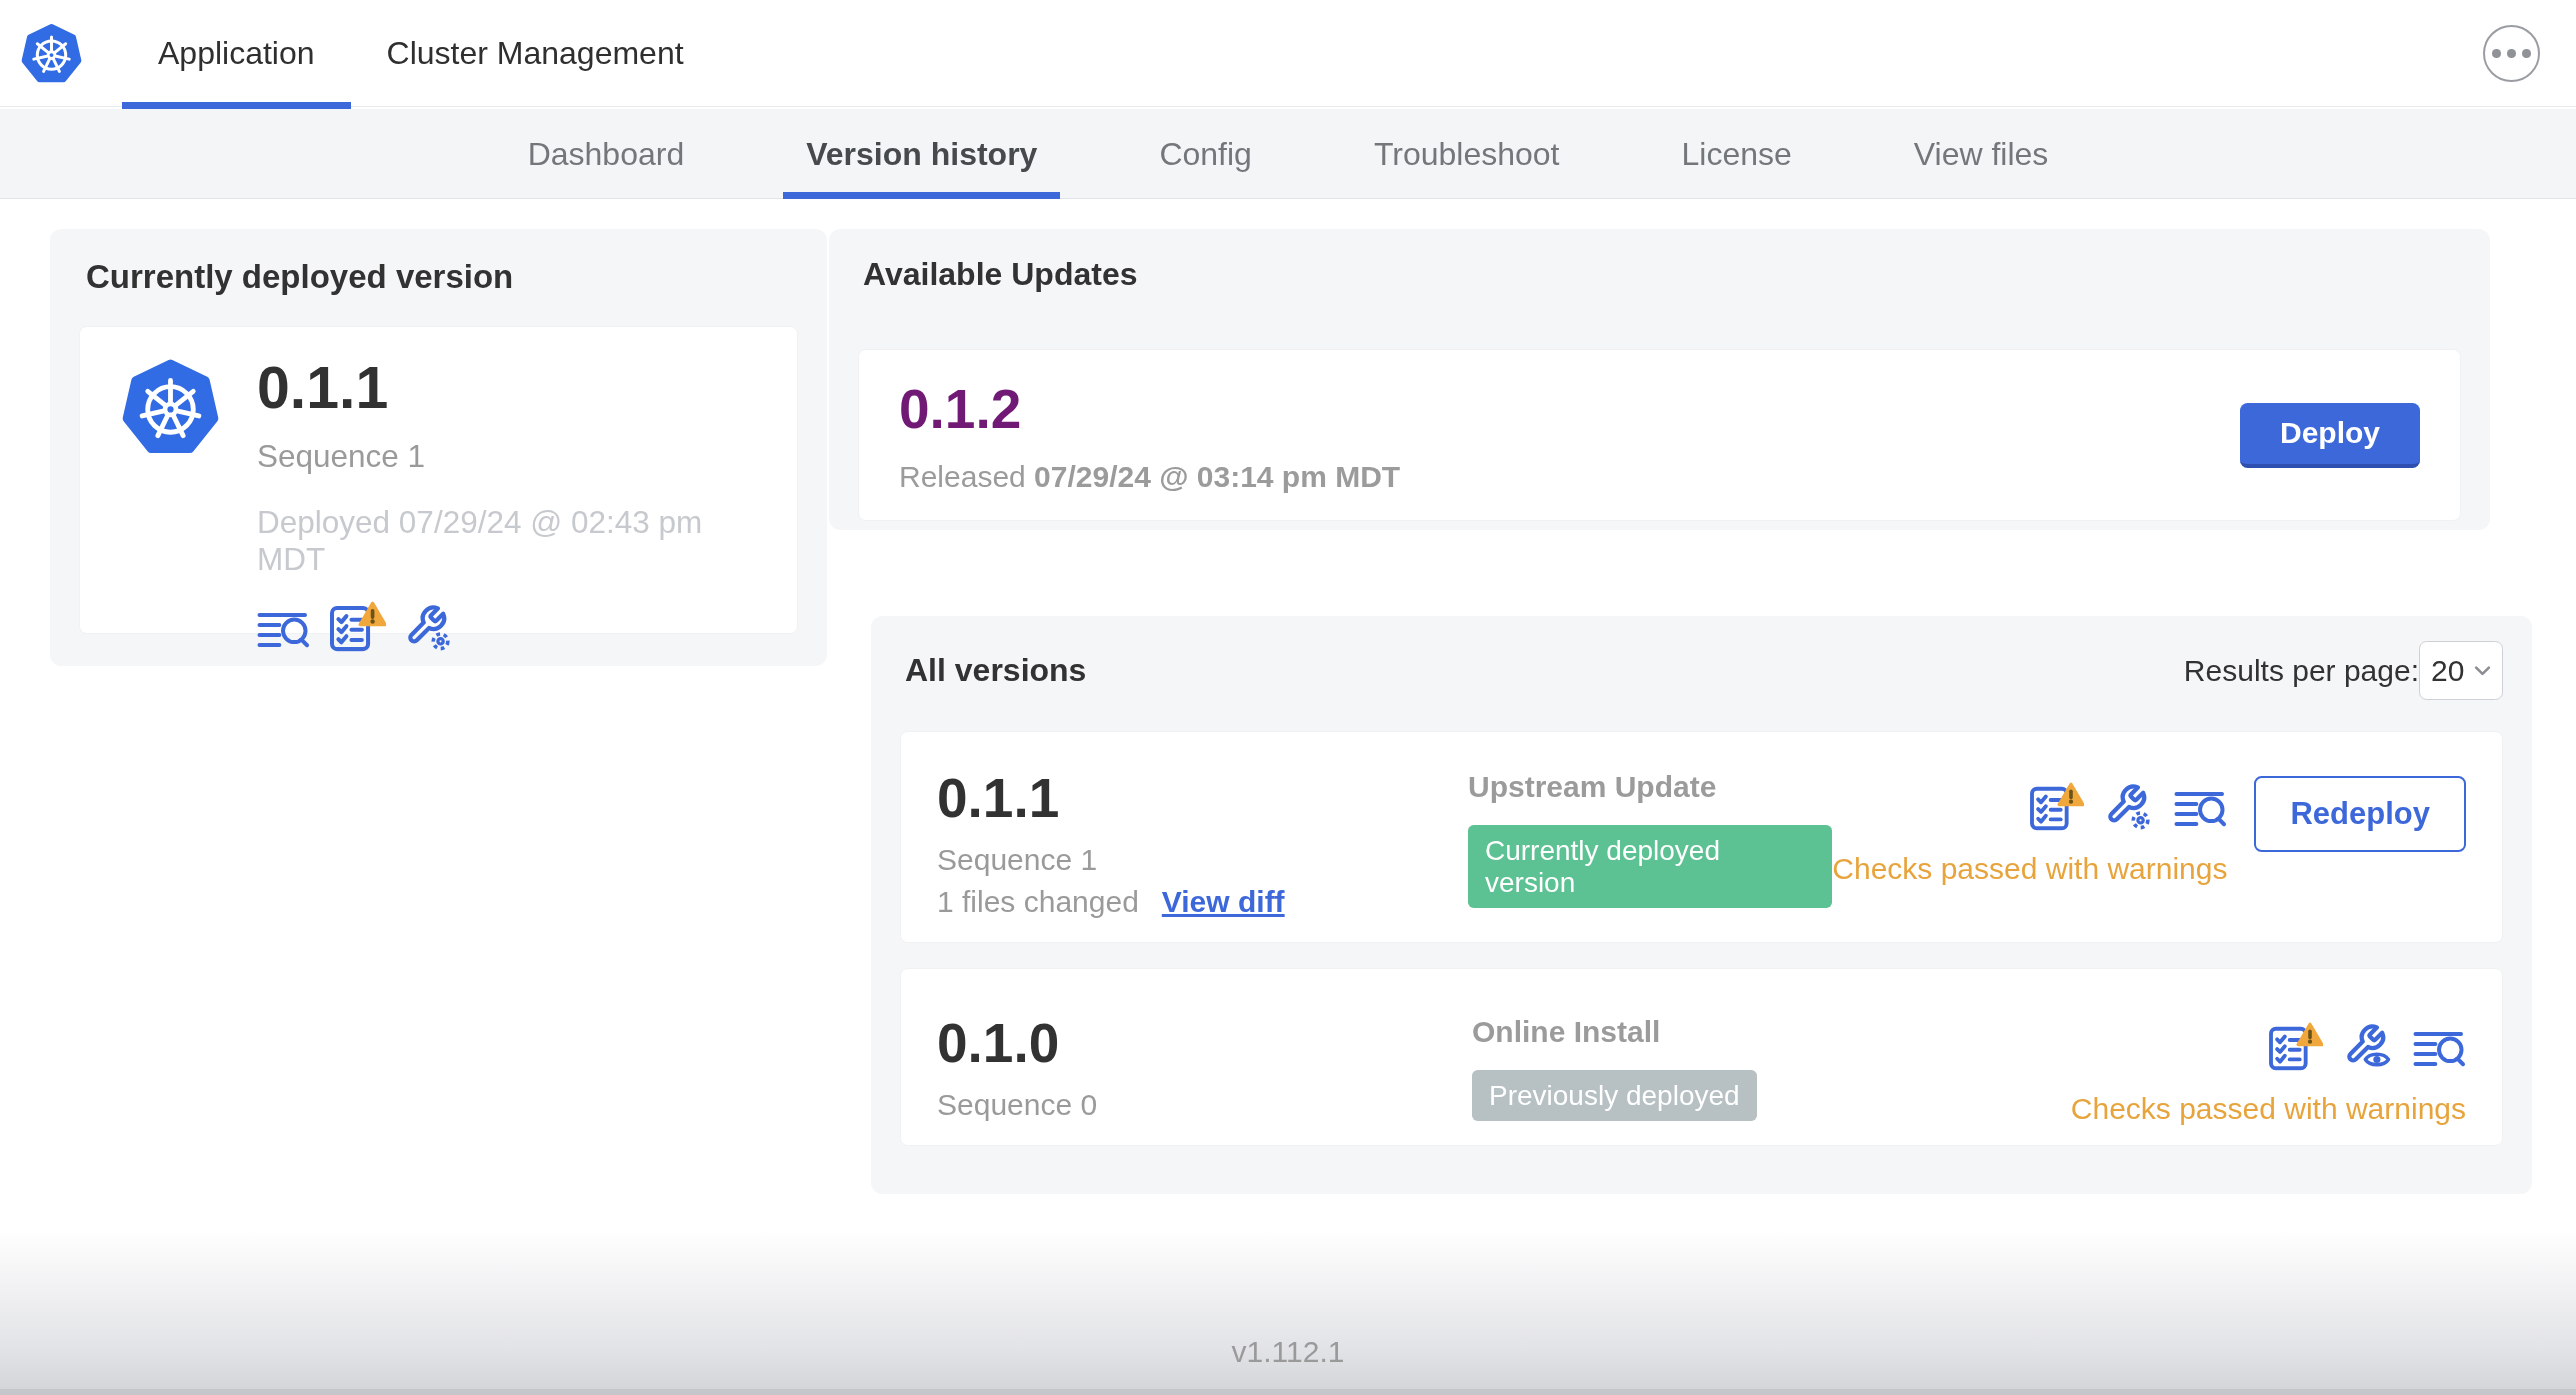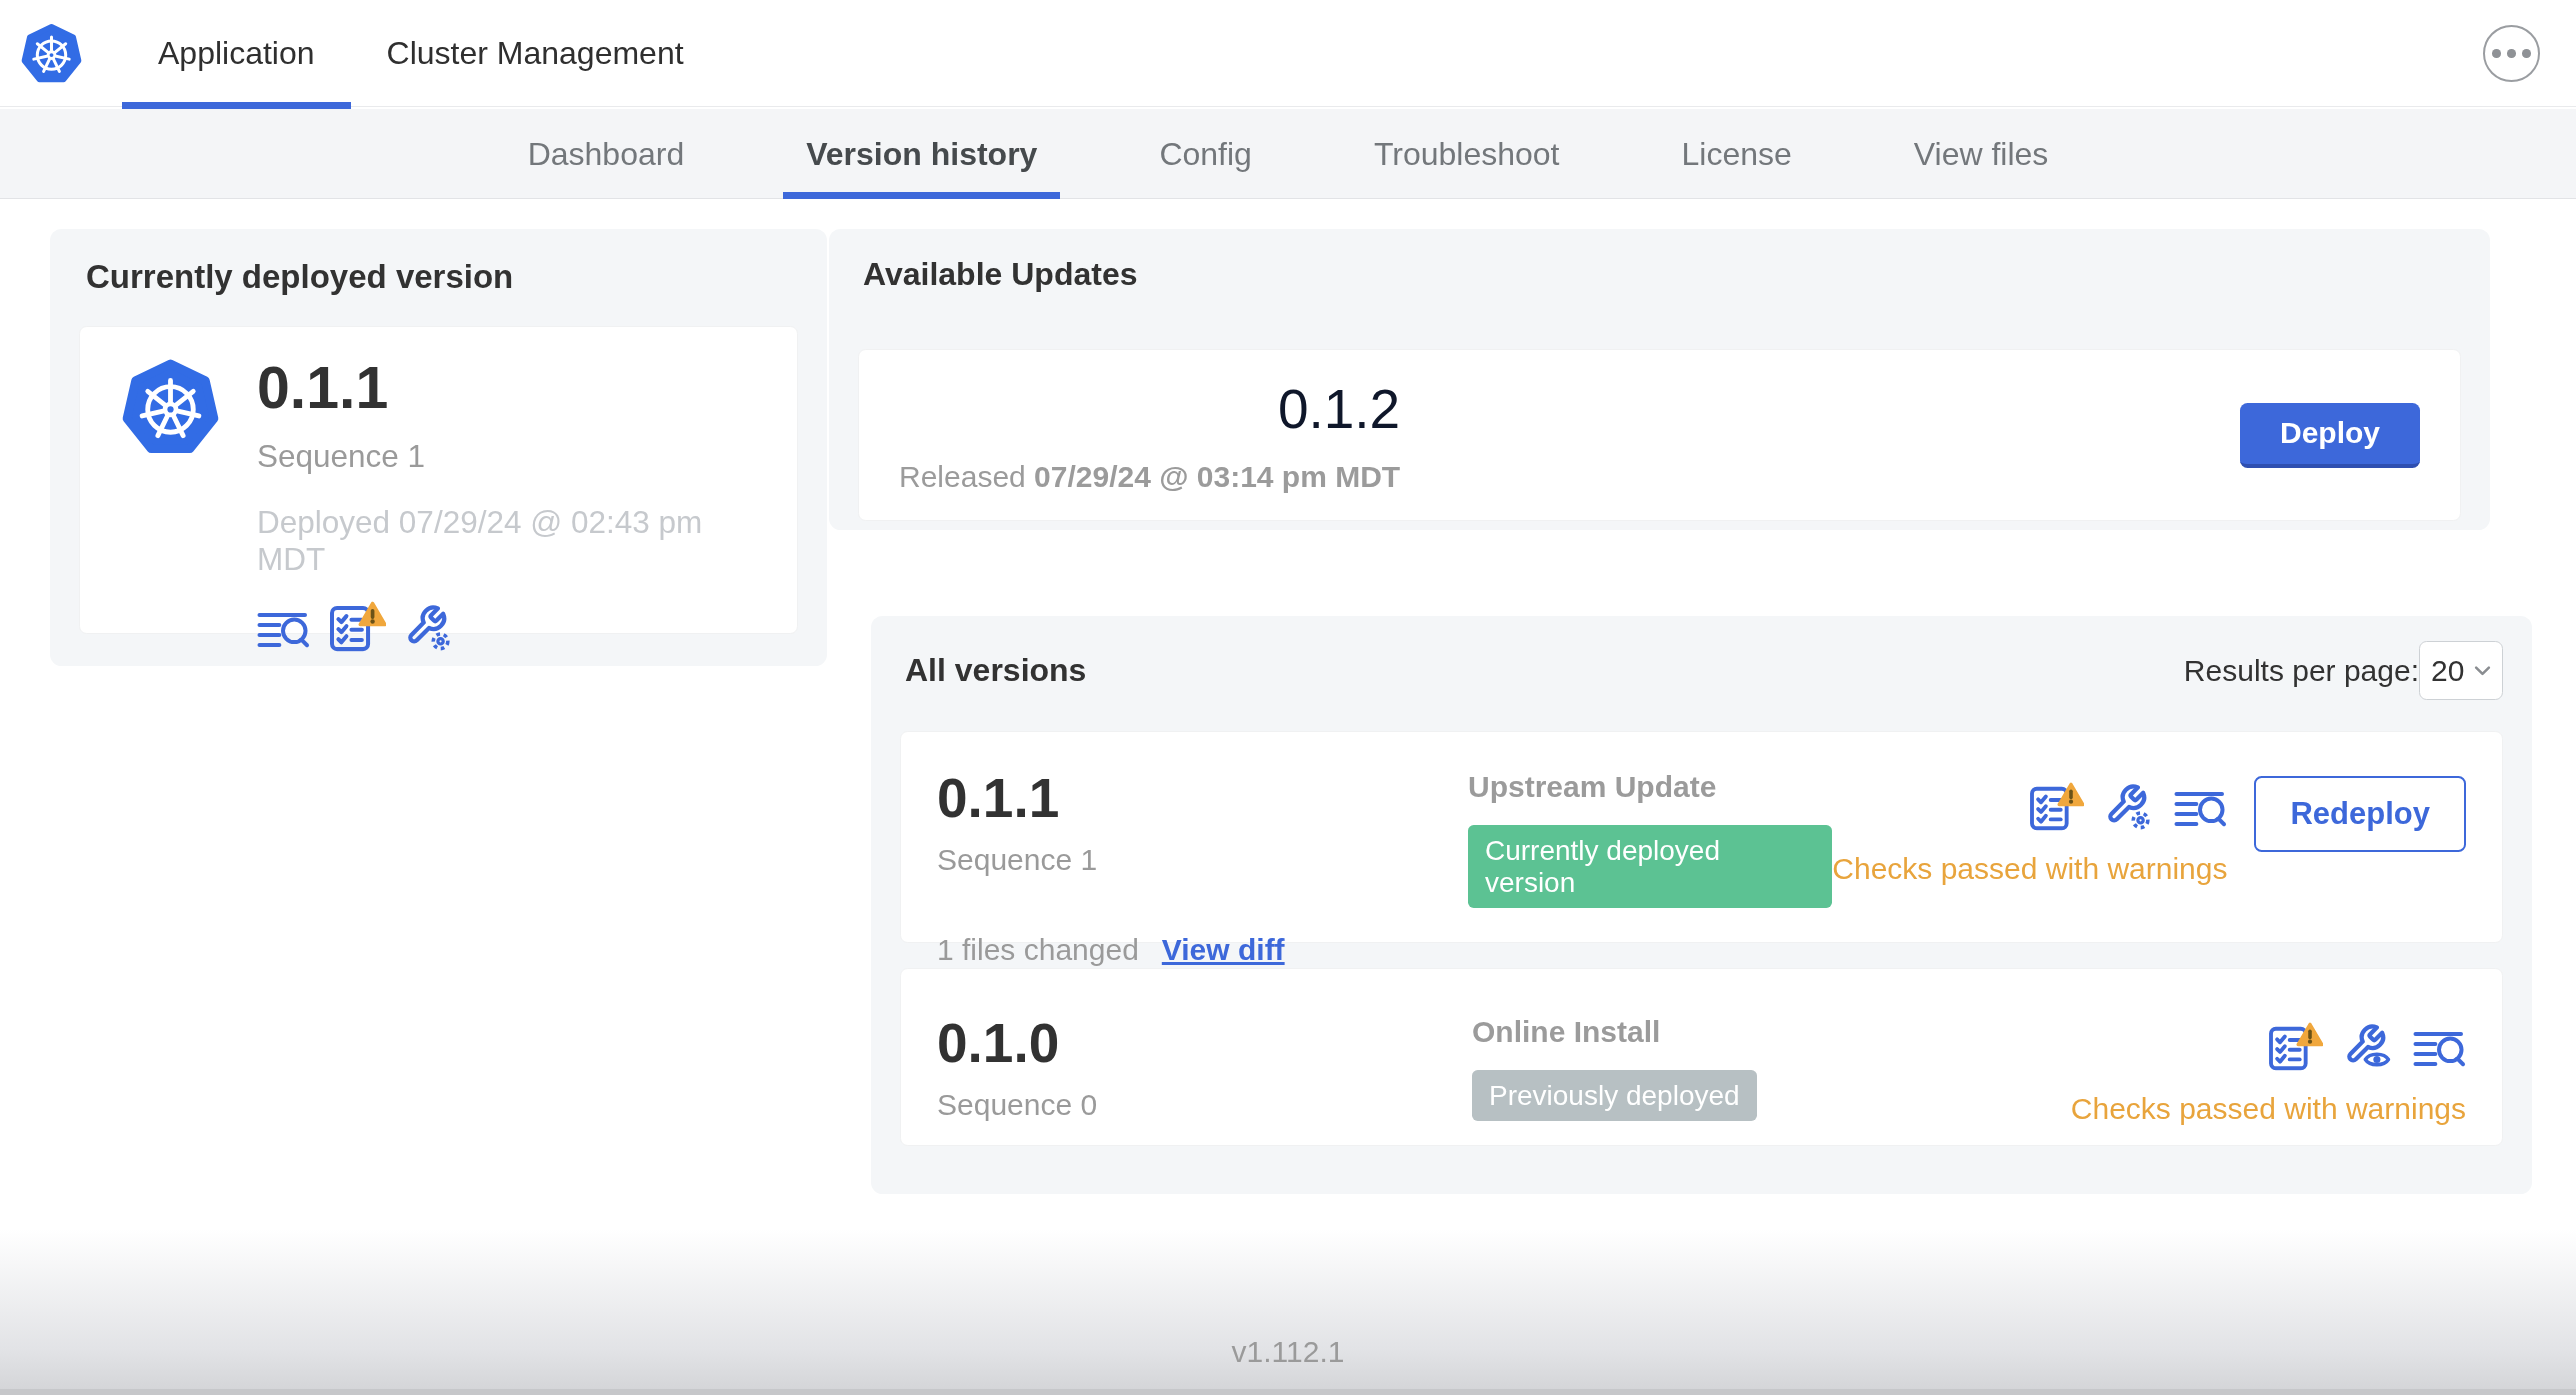--- a/index.html
+++ b/index.html
@@ -41,40 +41,40 @@
   .cc-deployed { margin-top:29px; font-size:31.5px; color:#c6c9cd; }
   .cc-icons { margin-top:23px; display:flex; gap:19px; align-items:flex-end; }
 
   .icon-btn { background:none; border:none; cursor:pointer; padding:0; line-height:0; }
 
   
   .updates-panel { left:829px; top:229px; width:1661px; height:301px; }
   .updates-panel .panel-title, .allversions-head .panel-title { font-weight:600; font-size:32px; }
   .updates-panel .panel-title { position:absolute; left:34px; top:27px; }
   .update-card { position:absolute; left:29px; right:29px; top:120px; height:172px; display:flex; align-items:center; padding:0 40px; }
-  .uc-version { font-size:55px; font-weight:400; color:#0f172a;text-align:right; }
+  .uc-version { font-size:55px; font-weight:700; color:#701a75; }
   .uc-released { margin-top:19px; font-size:30px; color:#9b9b9b; }
   .uc-released b { font-weight:700; color:#9b9b9b; }
   .deploy-btn { margin-left:auto; height:65px; padding:0 40px; background:var(--accent,#3d68da); border:none; border-bottom:4.8px solid var(--accent-dark,#2f4fb0); border-radius:7.6px; color:#fff; font-size:30px; font-weight:700; font-family:inherit; cursor:pointer; }
 
   
   .allversions-panel { left:871px; top:616px; width:1661px; height:578px; }
   .allversions-head { display:flex; justify-content:space-between; align-items:center; padding:25px 29px 0 34px; }
   .rpp { display:flex; align-items:center; gap:0; }
   .rpp-label { font-size:30px; color:#323232; }
   .select-box { width:84px; height:59px; background:#fff; border:1.9px solid #cdd1d5; border-radius:7.6px; display:flex; align-items:center; justify-content:center; gap:9.5px; font-size:30px; color:#323232; cursor:pointer; }
   .rows { position:absolute; left:29px; right:29px; top:115px; }
   .vrow { display:flex; padding:0 36px; position:relative; }
   .vrow.first { height:212px; margin-bottom:25px; }
   .vrow.second { height:178px; }
   .v-left { width:535px; }
   .v-version { font-size:55px; font-weight:700; color:#323232; }
   .v-seq { margin-top:13.4px; font-size:30px; color:#9a9a9a; }
   .v-files { margin-top:7.6px; font-size:30px; color:#9a9a9a; display:flex; gap:23px; align-items:baseline; }
-  .view-diff { color:var(--accent,#3d68da); font-weight:600; text-decoration:underline; cursor:pointer;margin-top:48px; }
+  .view-diff { color:var(--accent,#3d68da); font-weight:600; text-decoration:underline; cursor:pointer; }
   .v-mid .source { font-size:30px; font-weight:600; color:#9b9b9b; }
   .badge { display:inline-block; margin-top:21px; padding:9.5px 17px; border-radius:5.7px; font-size:28px; color:#fff; }
   .badge.green { background:var(--badge-green,#5cc293); }
   .badge.gray { background:var(--badge-gray,#b7c0c3); }
   .vrow.first .v-left { padding-top:34px; } .vrow.first .v-mid { padding-top:38px; }
   .vrow.second .v-left { padding-top:42px; } .vrow.second .v-mid { padding-top:46px; }
   .v-right { margin-left:auto; display:flex; gap:27px; }
   .vrow.first .v-right { padding-top:50px; }
   .vrow.second .v-right { padding-top:53px; }
   .icons-col { display:flex; flex-direction:column; align-items:flex-end; }

